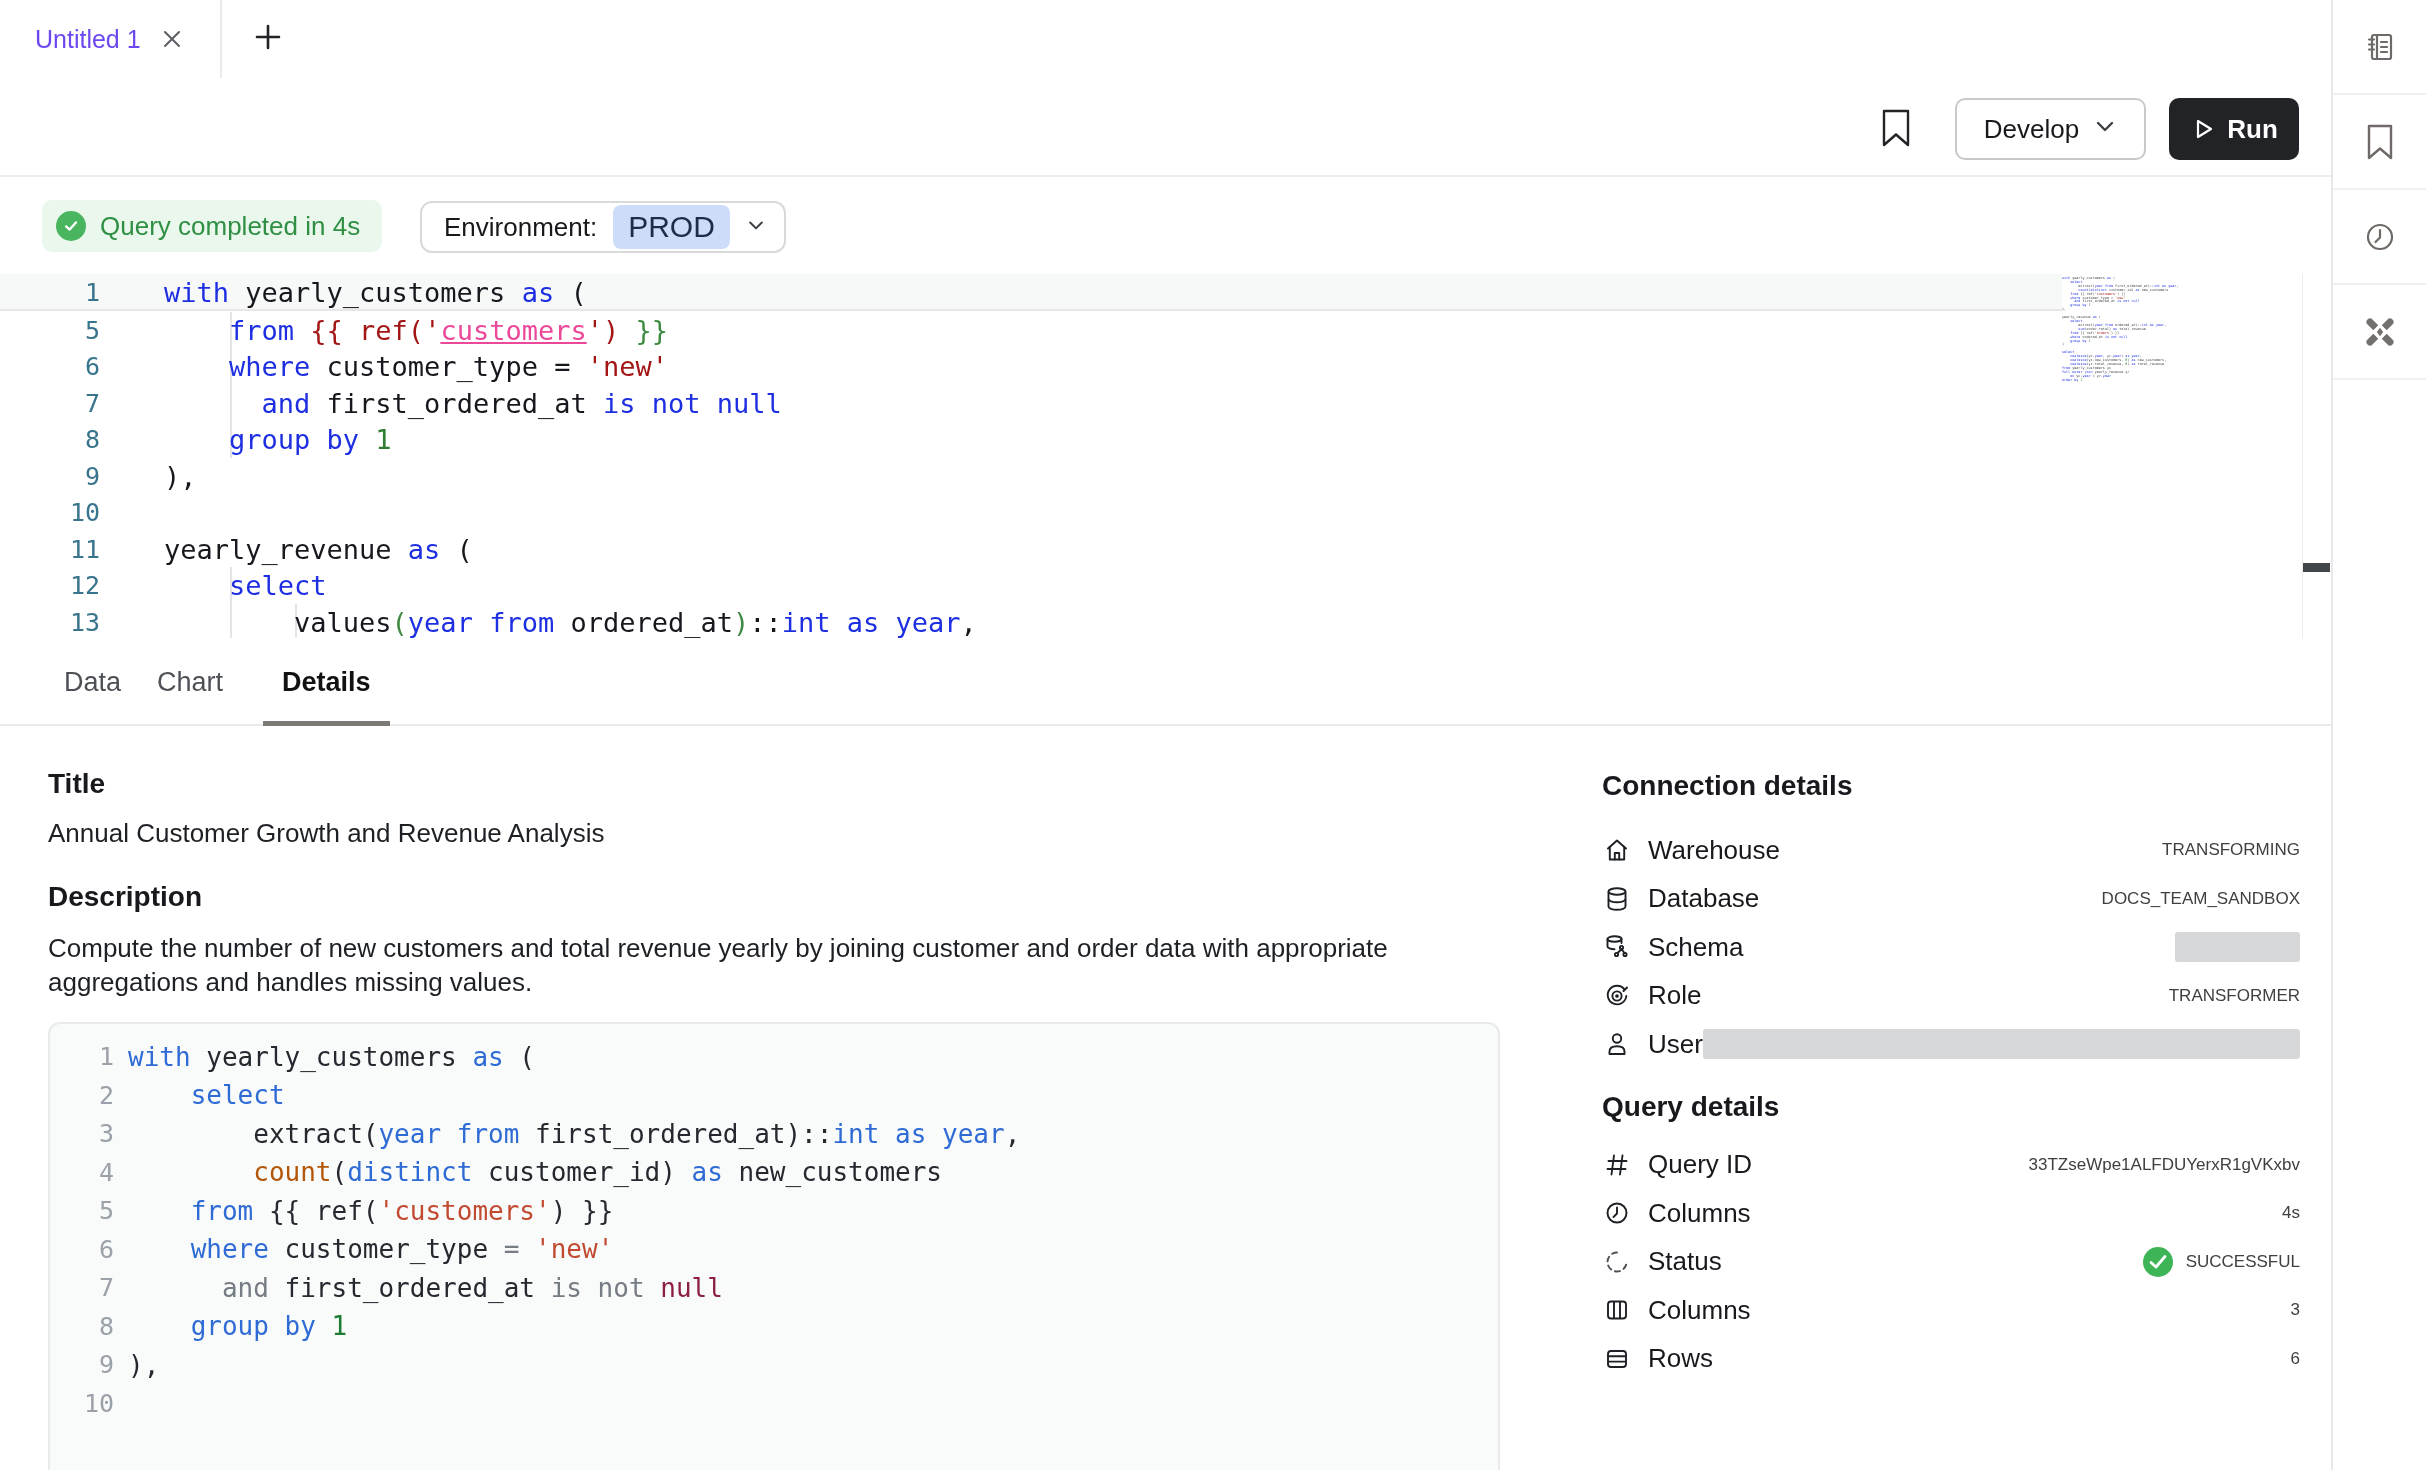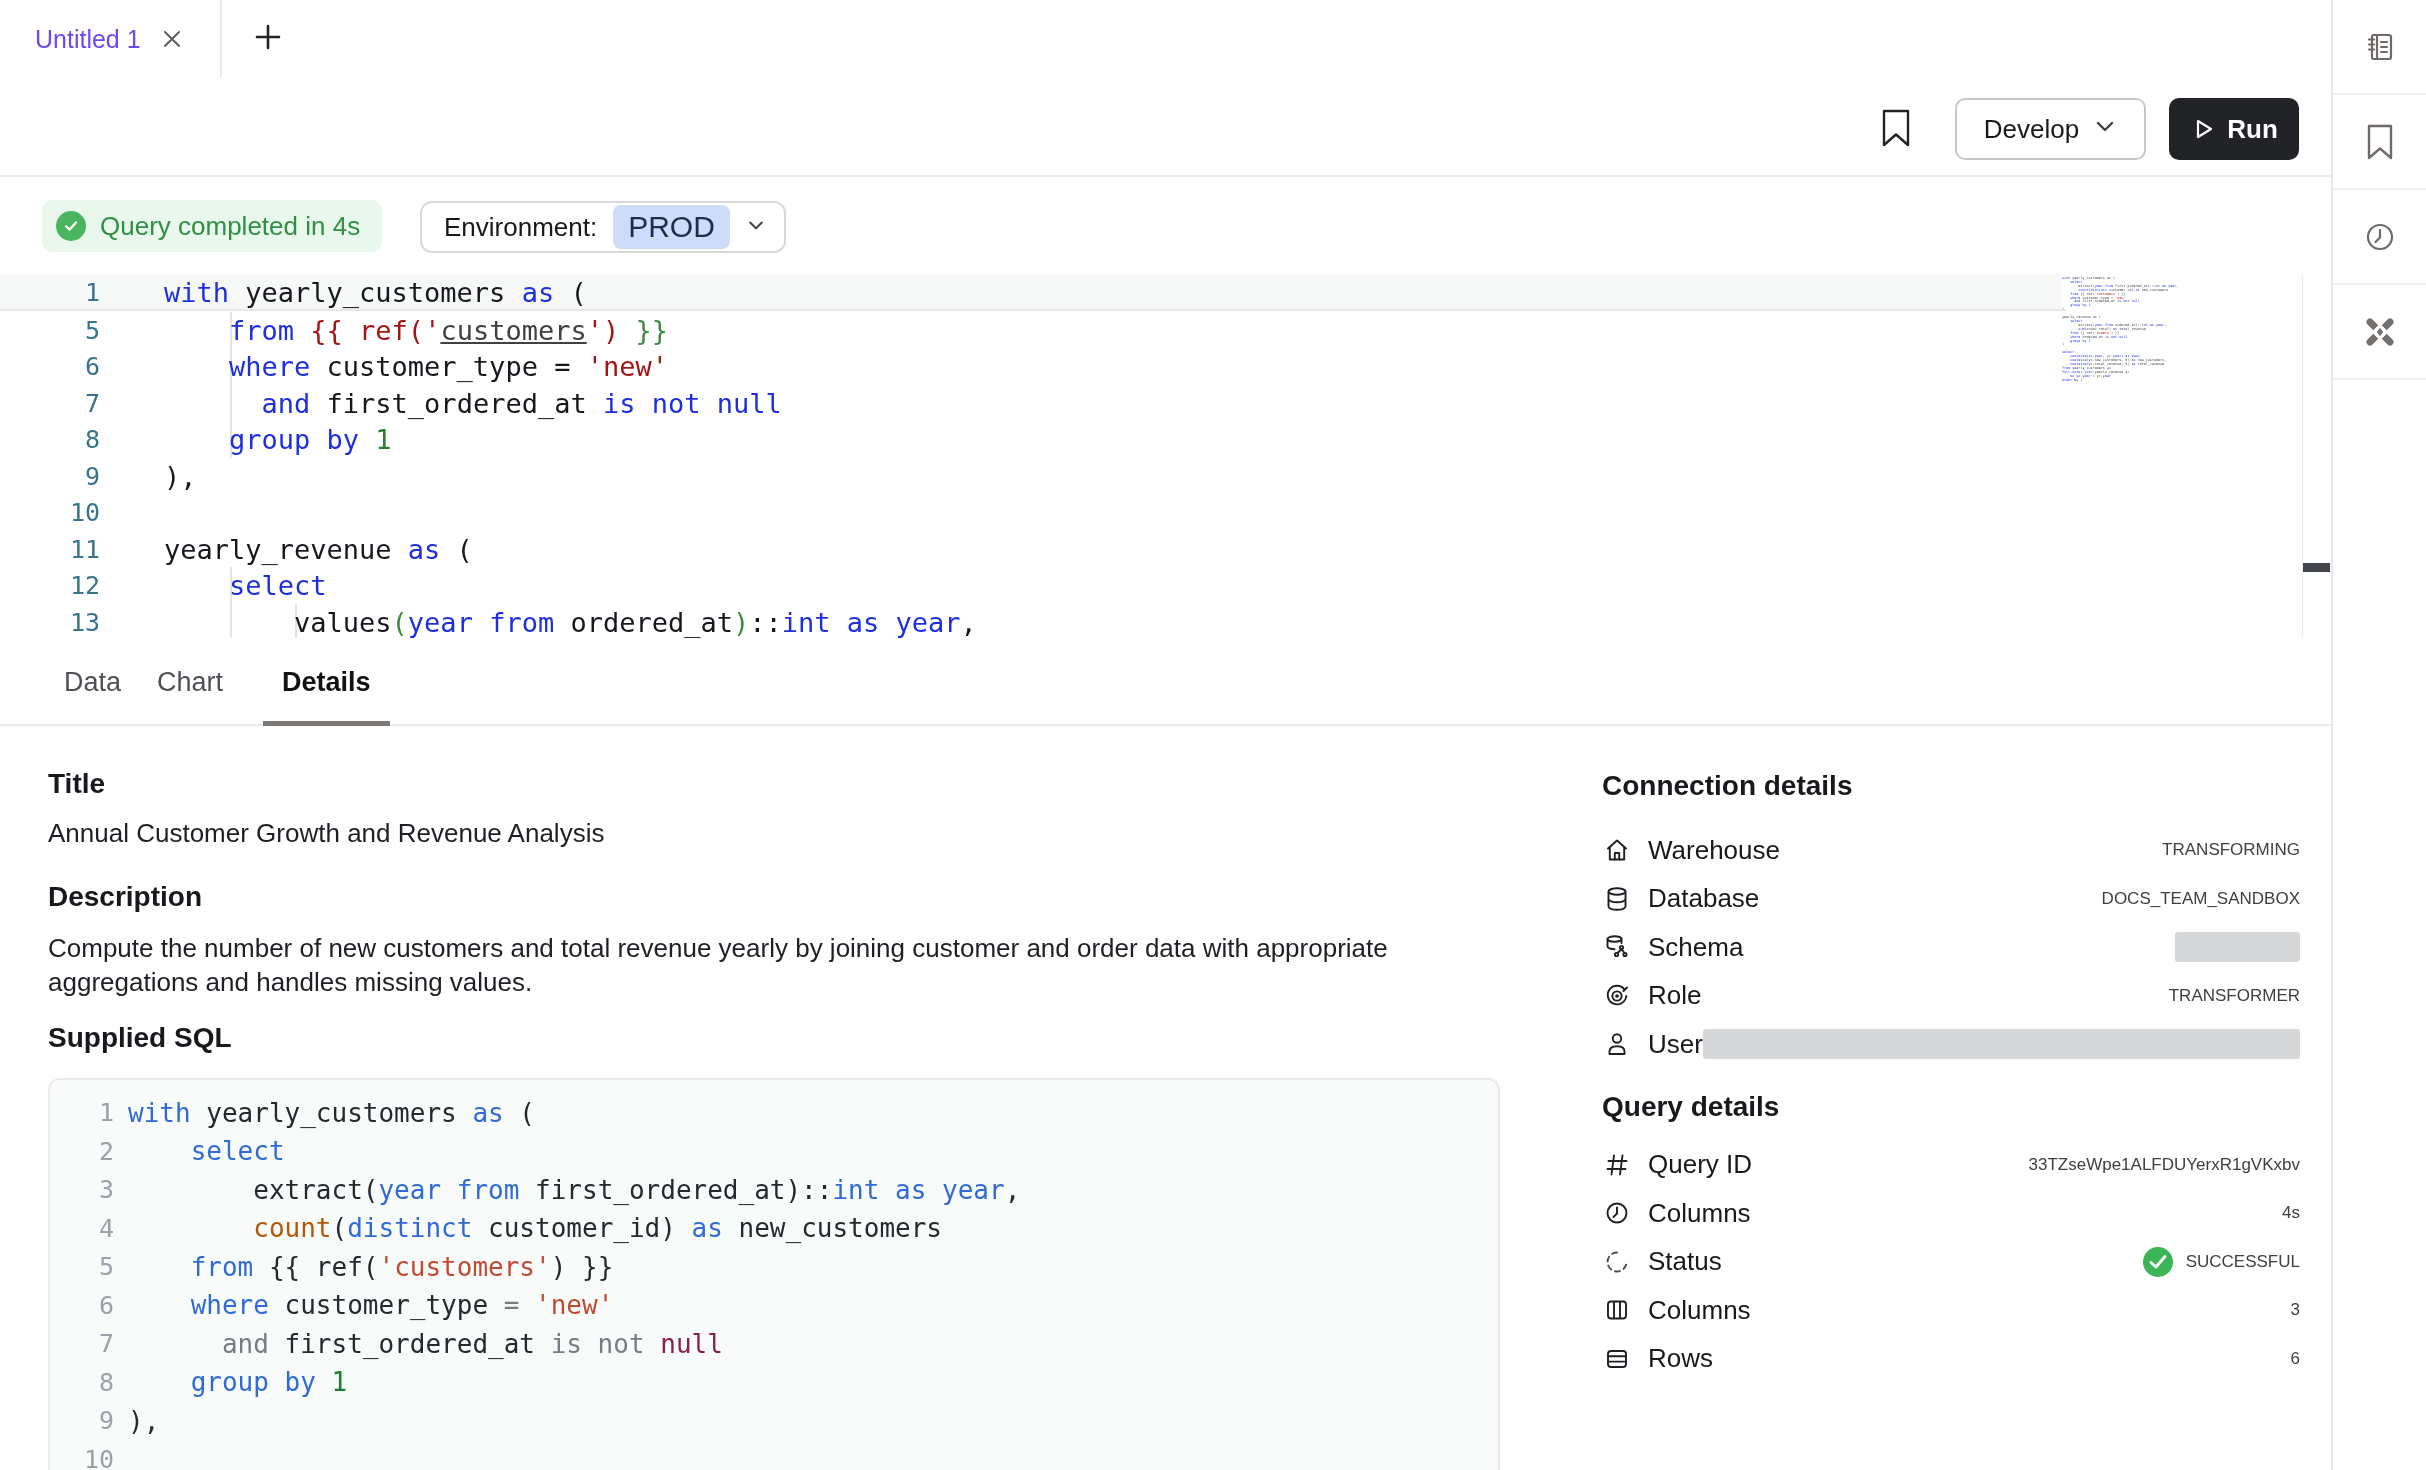--- a/index.html
+++ b/index.html
@@ -30,21 +30,21 @@
   
   #editor{position:absolute;left:0;top:274px;width:2331px;height:364px;overflow:hidden;background:#fff;cursor:text;}
   .code-line{display:flex;height:36.5px;align-items:center;}
   .code-line .ln{width:100px;text-align:right;font-family:"DejaVu Sans Mono",monospace;font-size:25px;color:#38748c;flex:0 0 auto;}
   .code-line .ct{margin-left:64px;font-family:"DejaVu Sans Mono",monospace;font-size:27px;white-space:pre;}
   #sticky-line{position:absolute;left:0;top:0;width:2062px;height:37px;background:#f7f8f8;border-bottom:2px solid #e7e7e8;box-sizing:border-box;}
   #editor-lines{position:absolute;left:0;top:38px;width:2062px;}
   .guide{position:absolute;width:2px;background:#e4e4e5;}
   
   .pal-ed .k{color:#1d2fe1;} .pal-ed .i{color:#16181d;} .pal-ed .s{color:#a31515;}
-  .pal-ed .su{color:#404040;text-decoration:underline;} .pal-ed .p{color:#3e8a42;}
+  .pal-ed .su{color:#ec4899;text-decoration:underline;} .pal-ed .p{color:#3e8a42;}
   .pal-ed .n{color:#2e7d32;}
   
   #minimap{position:absolute;left:2062px;top:3px;width:124px;cursor:pointer;}
   #minimap pre{margin:0;font-family:"DejaVu Sans Mono",monospace;font-size:3.4px;line-height:3.9px;color:#3a3d41;}
   #scroll-track{position:absolute;left:2302px;top:0;width:1px;height:364px;background:#ececed;}
   #scroll-thumb{position:absolute;left:2303px;top:289px;width:27px;height:9px;background:#42464a;cursor:grab;}
   
   #result-tabs{position:absolute;left:0;top:638px;width:2331px;height:88px;border-bottom:2px solid #e8eaeb;background:#fff;box-sizing:border-box;}
   .rtab{position:absolute;top:0;height:88px;display:flex;align-items:center;font-size:27px;color:#4d5156;cursor:pointer;}
   .rtab.active{color:#101214;font-weight:600;}
@@ -230,21 +230,20 @@
     <div class="rtab" style="left:157px;">Chart</div>
     <div class="rtab active" style="left:282px;">Details</div>
     <div id="rtab-underline"></div>
   </div>
 
   <div id="details-left">
     <div class="h-sec">Title</div>
     <div class="body-text" style="margin-top:14px;">Annual Customer Growth and Revenue Analysis</div>
     <div class="h-sec" style="margin-top:28px;">Description</div>
     <div class="body-text" id="desc-text" style="margin-top:16px;">Compute the number of new customers and total revenue yearly by joining customer and order data with appropriate aggregations and handles missing values.</div>
-    <div class="h-sec" style="margin-top:20px;">Supplied SQL</div>
     <div id="sql-block" class="pal-doc">
       <div>
           <div class="code-line">
             <span class="ln">1</span>
             <span class="ct"><span class="k">with</span><span class="i"> yearly_customers </span><span class="k">as</span><span class="i"> (</span></span>
           </div>
           <div class="code-line">
             <span class="ln">2</span>
             <span class="ct"><span>    </span><span class="k">select</span></span>
           </div>

